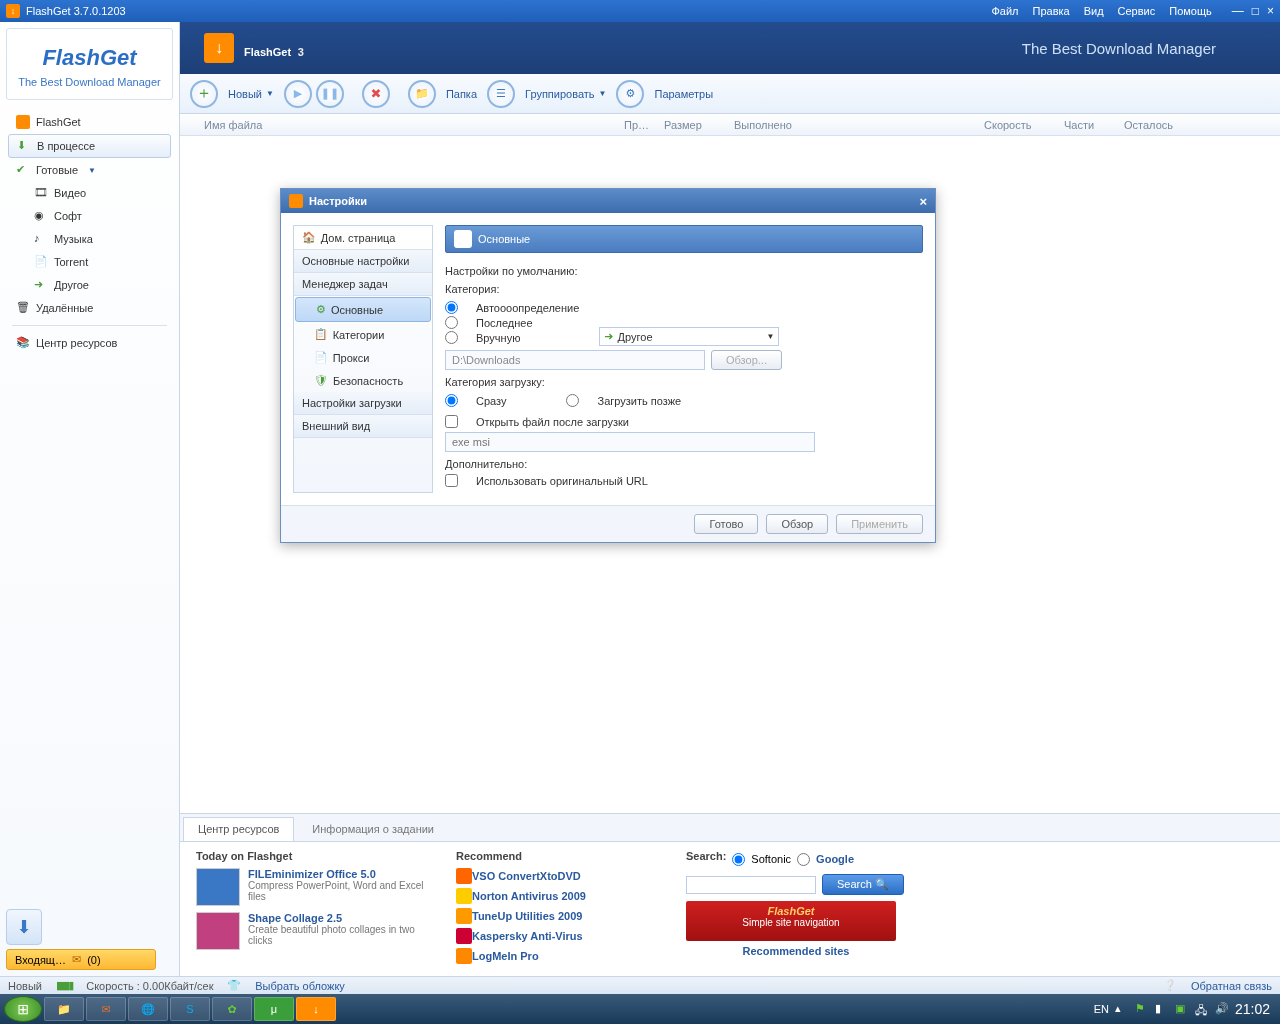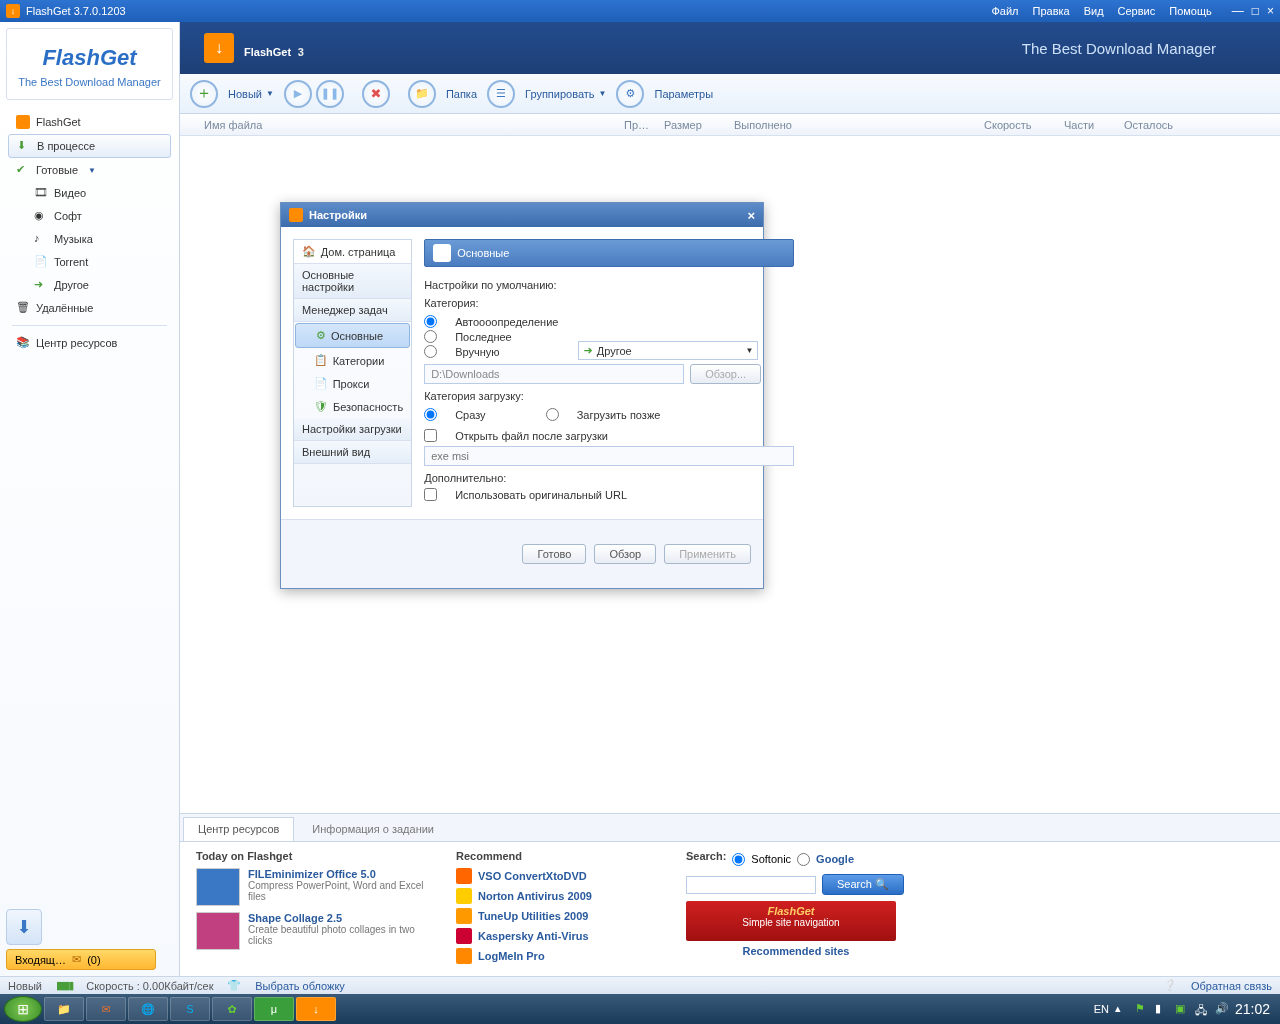--- a/index.html
+++ b/index.html
@@ -41,56 +41,56 @@
 .tbtn { display:flex; align-items:center; gap:4px; padding:3px 6px; cursor:pointer; color:#2a5a9e; border-radius:3px; }
 .tbtn.round { width:28px; height:28px; border-radius:50%; border:2px solid #8fb5e0; justify-content:center; padding:0; background:radial-gradient(#fff,#e8f1fb); }
 .tbtn .caret { font-size:8px; color:#2a5a9e; }
 
 .colhead { height:22px; background:linear-gradient(#fff,#eef3fa); border-bottom:1px solid #d6e0ee; display:flex; align-items:center; color:#7a8a9e; padding:0 24px; }
 .colhead span { display:inline-block; }
 
 .content { flex:1; position:relative; background:#fff; }
 
 
-.dialog { position:absolute; left:280px; top:202px; width:484px; border:1px solid #6a8fc0; background:#fff; box-shadow:0 3px 12px rgba(0,0,0,0.3); }
+.dialog { position:absolute; left:280px; top:188px; width:656px; border:1px solid #6a8fc0; background:#fff; box-shadow:0 3px 12px rgba(0,0,0,0.3); }
 .dlg-title { height:24px; background:linear-gradient(#5d8cc9,#3d6cae); color:#fff; display:flex; align-items:center; padding:0 8px; font-weight:bold; }
 .dlg-title .dicon { width:14px; height:14px; background:#ff8c00; margin-right:6px; border-radius:2px; }
 .dlg-title .dclose { margin-left:auto; cursor:pointer; font-size:13px; }
 .dlg-body { display:flex; padding:12px; gap:12px; }
 .dlg-nav { width:140px; border:1px solid #c8d6e8; background:linear-gradient(#fff,#f2f6fc); }
 .dlg-nav-item { padding:5px 8px; border-bottom:1px solid #d6e0ee; cursor:pointer; color:#333; display:flex; align-items:center; gap:5px; }
 .dlg-nav-item.head { background:linear-gradient(#f4f8fd,#e4edf8); font-size:11px; }
 .dlg-nav-item.sub { padding-left:20px; border-bottom:none; }
 .dlg-nav-item.sel { background:linear-gradient(#d4e6fb,#bdd8f6); border:1px solid #8fb5e0; border-radius:3px; margin:1px; }
 .dlg-main { flex:1; }
 .dlg-section-hdr { height:28px; background:linear-gradient(#6a9bd6,#4a7cc0); color:#fff; display:flex; align-items:center; padding:0 8px; border:1px solid #3d6cae; border-radius:2px; margin-bottom:12px; }
 .dlg-section-hdr .sicon { width:18px; height:18px; background:#fff; border-radius:3px; margin-right:6px; display:flex; align-items:center; justify-content:center; }
 .dlg-row { margin:6px 0; color:#333; }
 .dlg-label { color:#333; margin-bottom:4px; }
 .radio-row { display:flex; align-items:center; gap:16px; margin:2px 0; }
 .radio-row input { margin-right:2px; }
 .dlg-input { border:1px solid #b9cde8; padding:3px 6px; background:#f8fafd; color:#888; }
 .dlg-select { border:1px solid #b9cde8; padding:2px 4px; background:#fff; display:inline-flex; align-items:center; gap:4px; width:180px; }
 .dlg-btn { border:1px solid #a8b8cc; background:linear-gradient(#fff,#e8edf4); padding:3px 14px; border-radius:3px; cursor:pointer; color:#555; }
 .dlg-btn.disabled { color:#aaa; }
-.dlg-footer { display:flex; justify-content:flex-end; gap:8px; padding:24px 12px; border-top:1px solid #d6e0ee; background:#f2f6fc; }
+.dlg-footer { display:flex; justify-content:flex-end; gap:8px; padding:8px 12px; border-top:1px solid #d6e0ee; background:#f2f6fc; }
 
 
 .bottom-panel { border-top:1px solid #c8d6e8; background:#fff; }
 .bp-tabs { display:flex; border-bottom:1px solid #c8d6e8; background:#f2f6fc; }
 .bp-tab { padding:5px 14px; border:1px solid #c8d6e8; border-bottom:none; background:#fff; margin-top:3px; margin-left:3px; cursor:pointer; color:#555; }
 .bp-tab.inactive { background:transparent; border:1px solid transparent; color:#777; }
 .bp-content { display:flex; padding:8px 16px; gap:20px; }
 .bp-col { flex:0 0 auto; }
 .bp-head { font-weight:bold; color:#444; margin-bottom:6px; }
 .bp-item { display:flex; gap:8px; margin-bottom:6px; }
 .bp-thumb { width:44px; height:38px; background:#3a77c4; border:1px solid #ccc; flex-shrink:0; }
 .bp-item-title { color:#2a5a9e; font-weight:bold; }
 .bp-item-desc { color:#777; font-size:10px; }
-.rec-item { display:flex; align-items:center; gap:6px; margin:4px 0; }
+.rec-item { display:flex; align-items:center; margin:4px 0; }
 .rec-icon { width:16px; height:16px; border-radius:2px; }
 .rec-item a { color:#2a5a9e; font-weight:bold; text-decoration:none; }
 .search-area .srow { display:flex; align-items:center; gap:6px; margin-bottom:6px; }
 .search-btn { background:linear-gradient(#5d9be8,#2a6fc5); color:#fff; padding:3px 14px; border-radius:3px; border:1px solid #1e5fb8; cursor:pointer; }
 .flashget-banner { width:210px; height:40px; background:linear-gradient(#d02020,#a01010); color:#fff; text-align:center; padding:4px; border-radius:2px; margin-top:4px; }
 .flashget-banner .t1 { color:#ffcc66; font-style:italic; font-weight:bold; }
 .flashget-banner .t2 { font-size:10px; }
 .rec-sites { color:#2a5a9e; font-weight:bold; text-align:center; margin-top:4px; cursor:pointer; }
 
 

